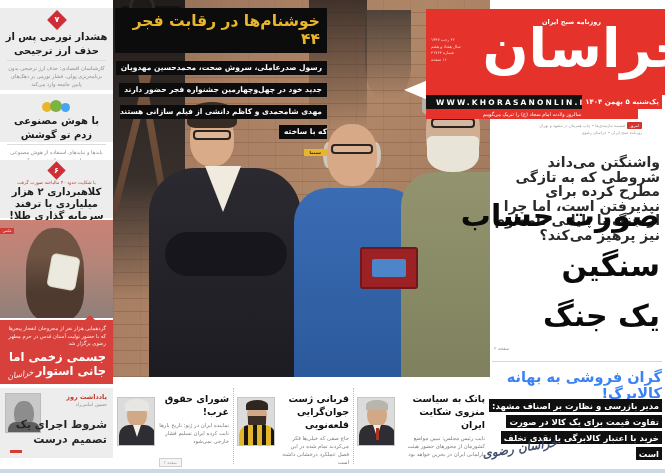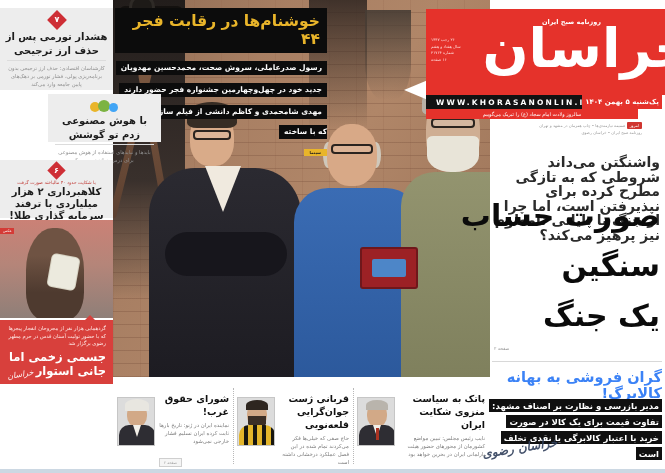--- a/index.html
+++ b/index.html
@@ -208,21 +208,21 @@
   <div class="abs sec-sign">خراسان رضوی</div>
 
   <div class="abs sb" style="top:8px;height:82px;">
     <div class="diamond">
         <b>۷</b>
       </div>
     <div class="sb-h">هشدار تورمی پس از حذف ارز ترجیحی</div>
     <div class="sb-sub">کارشناسان اقتصادی: حذف ارز ترجیحی بدون برنامه‌ریزی پولی، فشار تورمی بر دهک‌های پایین جامعه وارد می‌کند</div>
   </div>
 
-  <div class="abs sb" style="top:94px;height:48px;margin-left:48px;">
+  <div class="abs sb" style="top:94px;height:48px;">
     <div class="ai-icon">
       <i style="left:0;top:2px;width:10px;height:10px;background:#e9b52a;"></i>
       <i style="left:8px;top:0;width:12px;height:12px;background:#7cb342;"></i>
       <i style="left:19px;top:3px;width:9px;height:9px;background:#42a5f5;"></i>
     </div>
     <div class="sb-h">با هوش مصنوعی زدم تو گوشش</div>
     <div class="sb-sub">بایدها و نبایدهای استفاده از هوش مصنوعی برای درس خواندن چیست؟</div>
   </div>
 
   <div class="abs sb" style="top:160px;height:58px;">
@@ -238,20 +238,30 @@
     <div class="sb-patch"></div>
     <div class="photo-tab">عکس</div>
   </div>
 
   <div class="abs redbox">
     <div class="rb-kicker">گردهمایی هزار نفر از مجروحان انفجار پیجرها که با حضور تولیت آستان قدس در حرم مطهر رضوی برگزار شد</div>
     <div class="rb-h">جسمی زخمی اما جانی استوار</div>
     <div class="rb-sign">خراسان</div>
   </div>
 
+  <div class="abs note">
+    <div class="note-photo">
+      <div class="note-head-shape"></div>
+      <div class="note-shoulders"></div>
+    </div>
+    <div class="note-label">یادداشت روز</div>
+    <div class="note-author">حسین امامی‌راد</div>
+    <div class="note-h">شروط اجرای یک تصمیم درست</div>
+    <div class="note-mark"></div>
+  </div>
 
   <div class="abs sep" style="left:233px;"></div>
   <div class="abs sep" style="left:353px;"></div>
 
   <div class="abs bi" style="left:355px;width:132px;">
     <div class="bi-photo">
       <div class="bp-head"></div>
       <div class="bp-hairgray"></div>
       <div class="bp-suit"></div>
       <div class="bp-shirt"></div>

